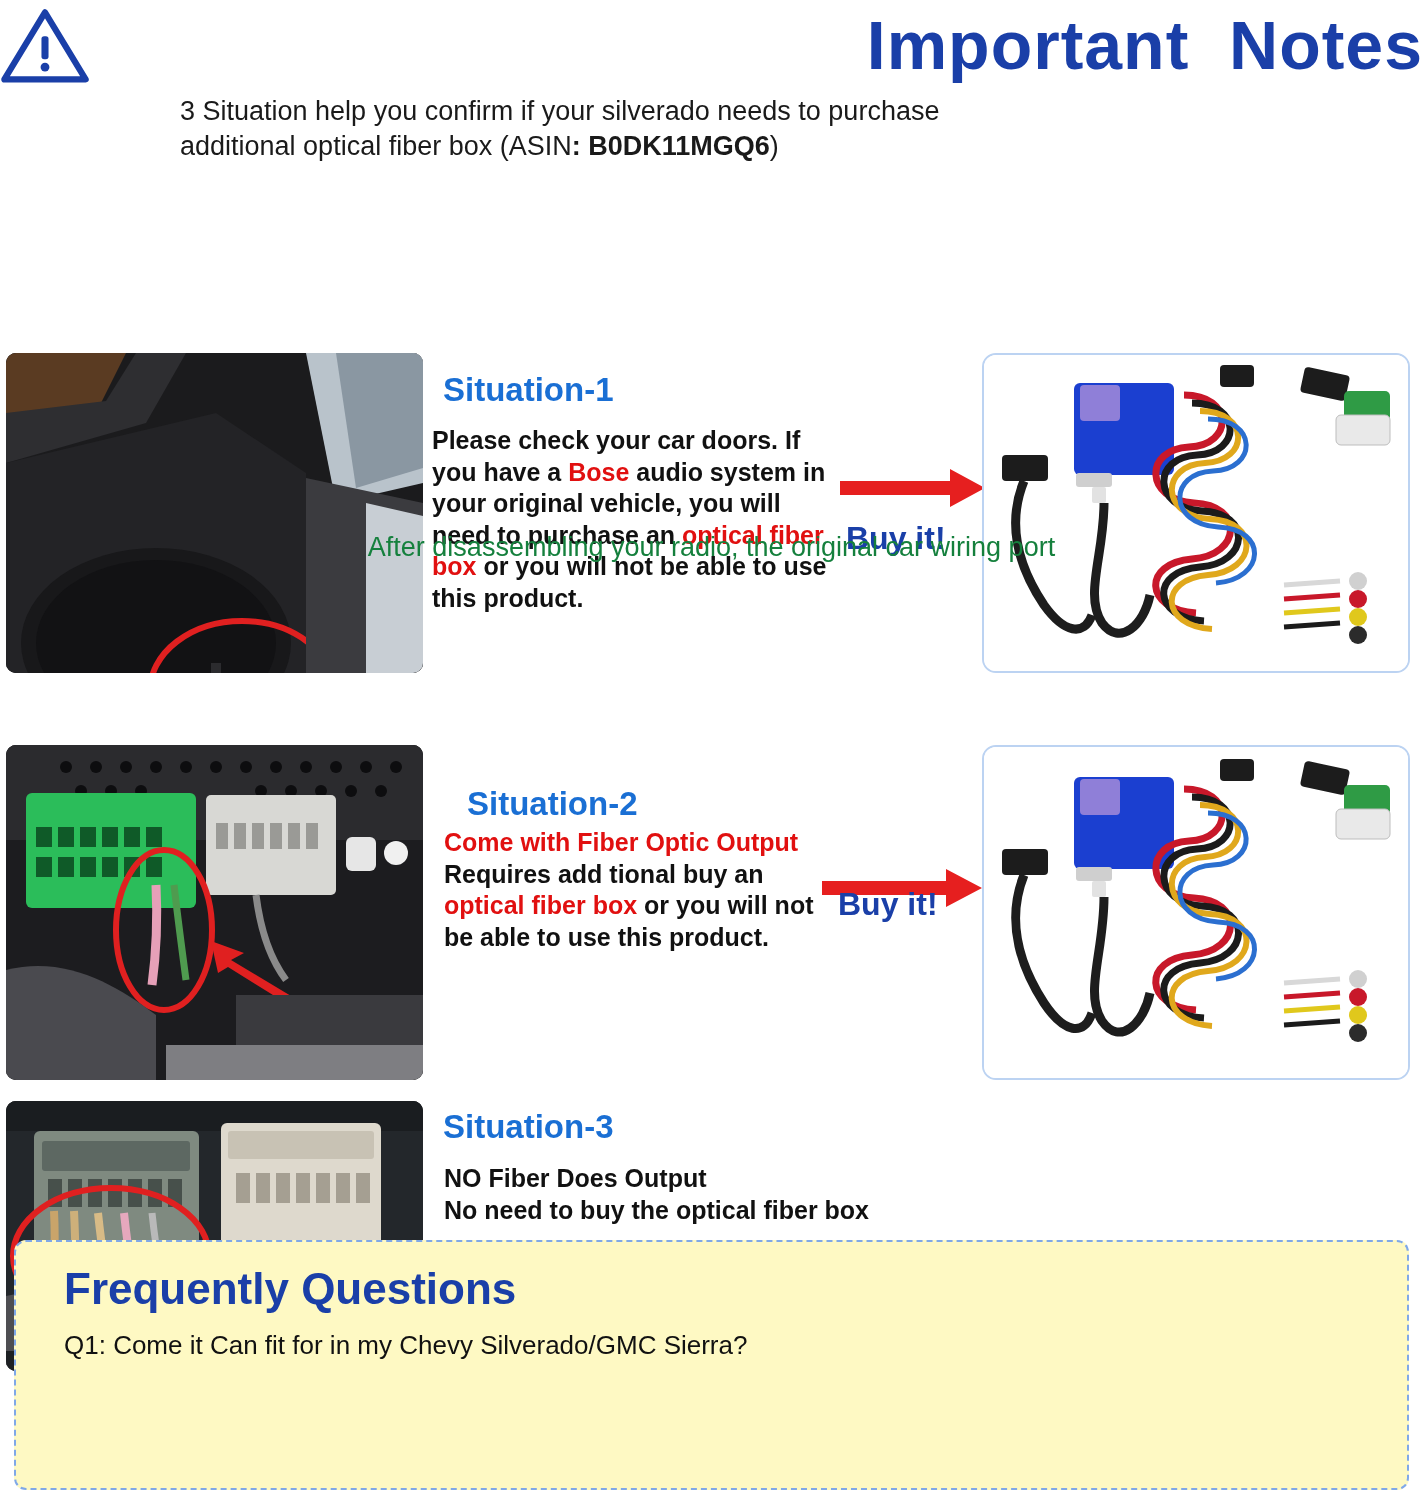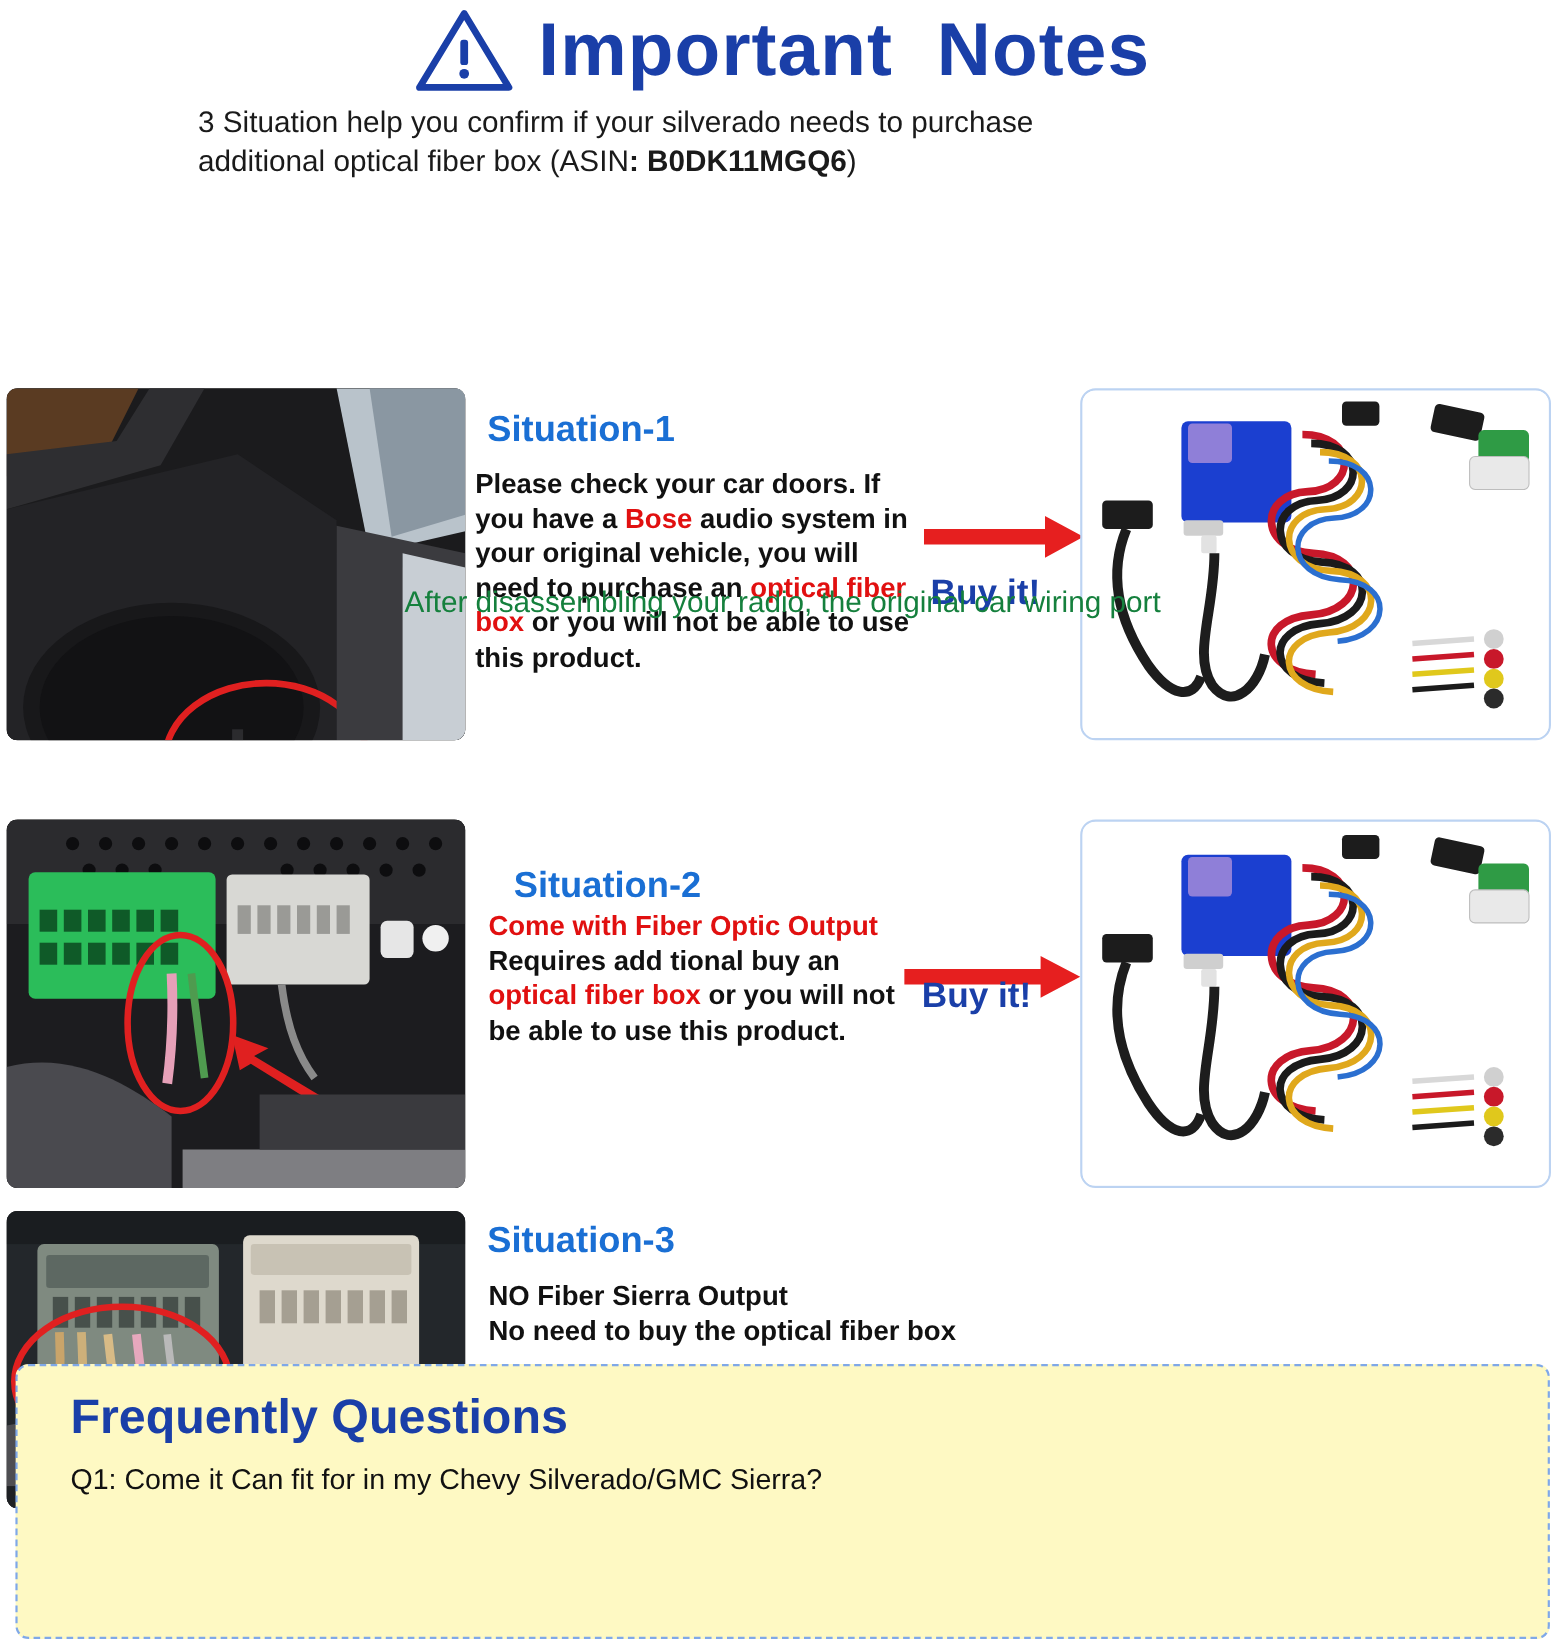--- a/index.html
+++ b/index.html
@@ -7,21 +7,21 @@
     margin: 0; padding: 0;
     width: 1423px; height: 1500px;
     background: #ffffff;
     font-family: "Liberation Sans", sans-serif;
     overflow: hidden;
   }
   .page { position: relative; width: 1423px; height: 1500px; }
 
   
   .header {
-    display: flex; align-items: center; justify-content: center;
+    display: flex; align-items: center; justify-content: space-between;
     gap: 22px;
     padding-top: 6px;
   }
   .warn-icon { width: 90px; height: 76px; display:block; }
   .header-title {
     font-size: 68px; font-weight: bold; color: #1a3fa8;
     letter-spacing: 1px; white-space: pre;
   }
   .subtitle {
     font-size: 27px;
@@ -324,21 +324,21 @@
         <ellipse cx="105" cy="155" rx="98" ry="68" fill="none" stroke="#e02020" stroke-width="6"></ellipse>
         <path d="M0 195 C60 182 110 210 150 245 L150 270 L0 270 Z" fill="#4e4e52"></path>
         <path d="M255 210 C300 200 340 225 370 255 L370 270 L255 270 Z" fill="#4e4e52"></path>
         <rect x="0" y="250" width="417" height="20" fill="#1e2124"></rect>
       </svg>
     </div>
 
     <div class="sit-title" style="left:443px; top:945px;">Situation-3</div>
 
     <div class="sit-body" style="left:444px; top:1000px; width:620px;">
-      <span>NO Fiber Sierra Output</span><br>
+      <span>NO Fiber Does Output</span><br>
       <span>No need to buy the optical fiber box</span>
     </div>
   </div>
 
   <div class="faq">
     <div class="faq-title">Frequently Questions</div>
     <p class="faq-q">Q1: Come it Can fit for in my Chevy Silverado/GMC Sierra?</p>
     <p class="faq-a">
     </p>
   </div>

